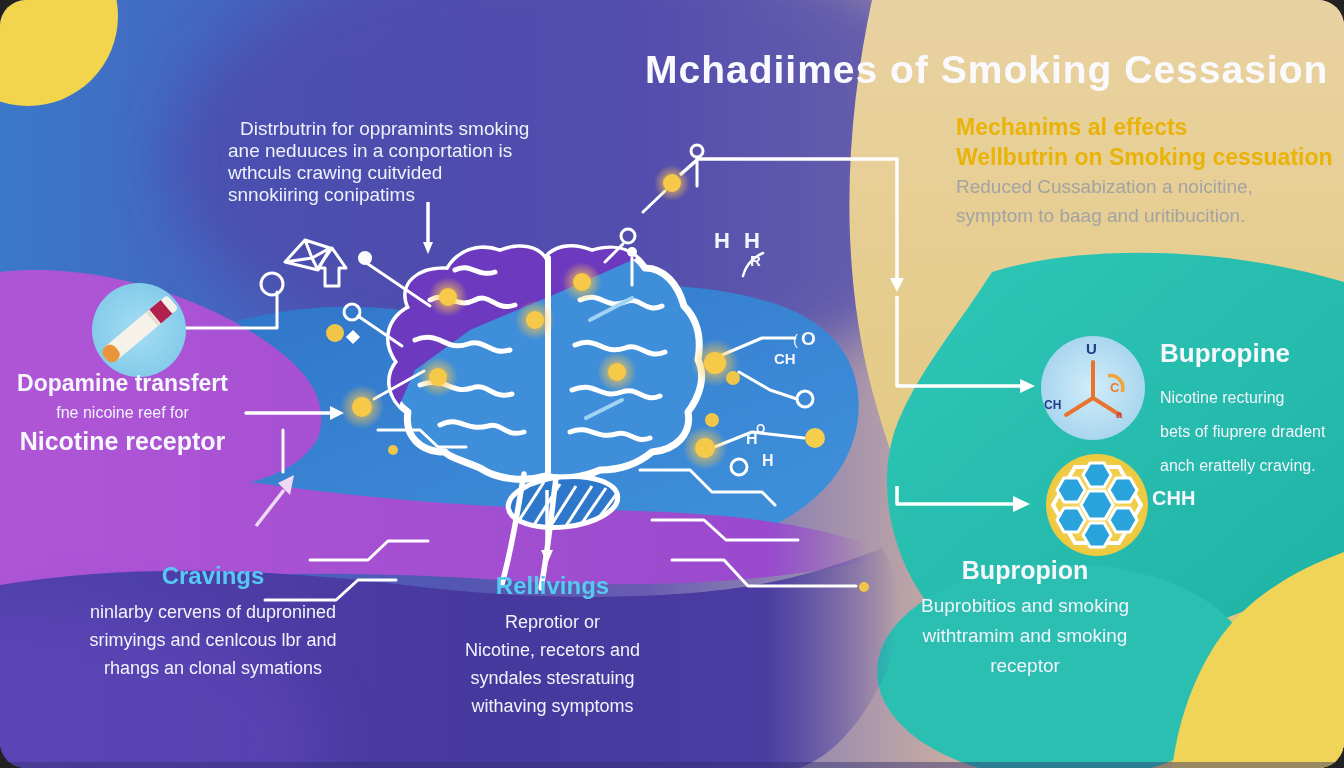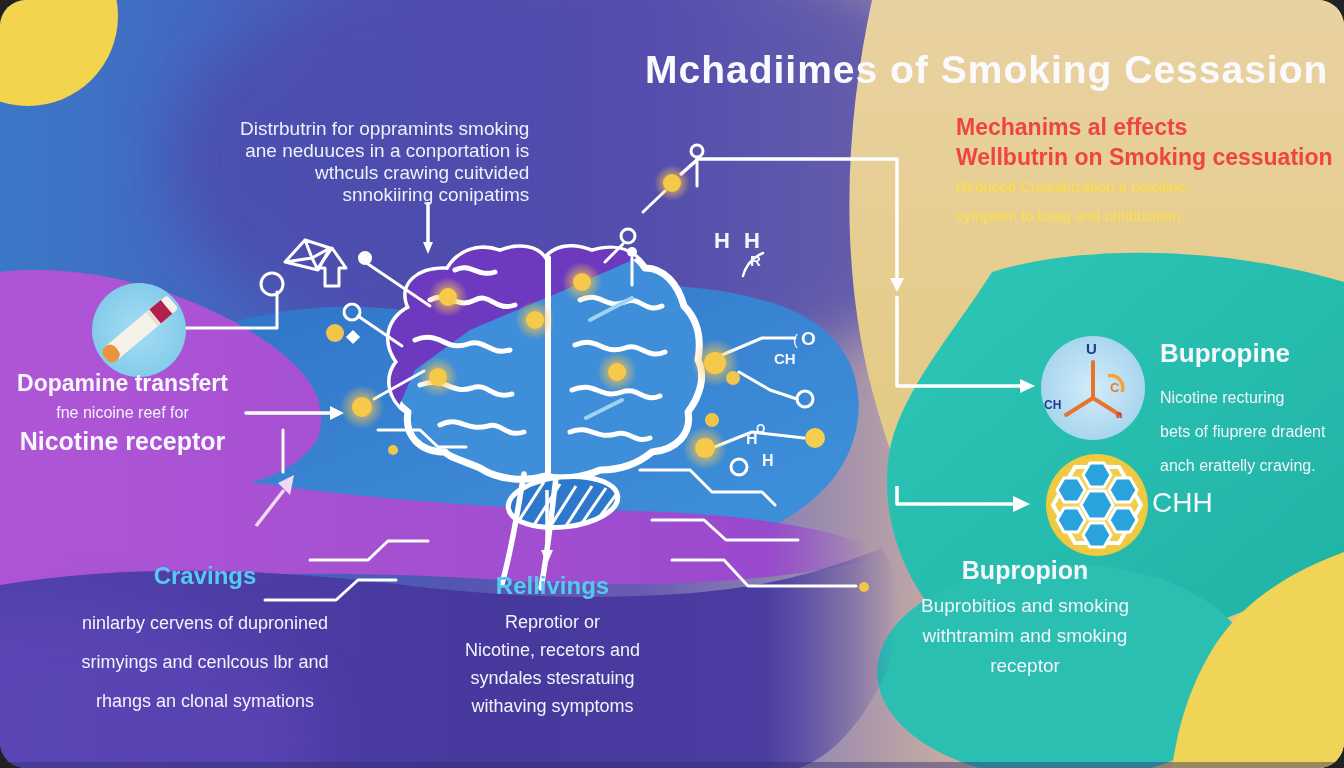--- a/index.html
+++ b/index.html
@@ -2,22 +2,22 @@
 <html><head>
 <meta charset="utf-8">
 <style>
   html,body{margin:0;padding:0;background:#222;}
   #canvas{position:relative;width:1344px;height:768px;overflow:hidden;
           font-family:"Liberation Sans",sans-serif;border-radius:26px;}
   #bg{position:absolute;left:0;top:0;}
   .t{position:absolute;color:#F6F7FC;white-space:nowrap;}
   .title{font-size:39px;font-weight:700;letter-spacing:1px;color:#FAFAFE;}
   .note-line{font-size:19px;line-height:22px;color:#EDF1FA;}
-  .rn-bold{font-size:23px;font-weight:700;color:#ef4444;line-height:30px;}
-  .rn-reg{font-size:15px;color:#fde047;line-height:29px;}
+  .rn-bold{font-size:23px;font-weight:700;color:#eab308;line-height:30px;}
+  .rn-reg{font-size:19px;color:#a3a3a3;line-height:29px;}
   .blk{position:absolute;display:flex;flex-direction:column;align-items:center;}
   .blk-l{position:absolute;display:flex;flex-direction:column;align-items:flex-start;}
   .h-cyan{font-size:24px;font-weight:700;color:#57C8F2;margin-bottom:8px;}
   .body18{font-size:18px;line-height:28px;color:#F2F4FB;}
   .body19{font-size:19px;line-height:30px;color:#F2F4FB;}
   .body16{font-size:16px;line-height:22px;color:#F2F4FB;}
   .h-white{font-size:25px;font-weight:700;color:#F6F7FC;margin-bottom:6px;}
   .chem{position:absolute;color:#F4F6FC;font-weight:700;}
 </style>
 </head>
@@ -266,41 +266,41 @@
       <polygon points="1085,520 1078,532 1064,532 1057,520 1064,508 1078,508"></polygon>
       <polygon points="1085,490 1078,502 1064,502 1057,490 1064,478 1078,478"></polygon>
       <polygon points="1111,475 1104,487 1090,487 1083,475 1090,463 1104,463"></polygon>
       <polygon points="1137,490 1130,502 1116,502 1109,490 1116,478 1130,478"></polygon>
     </g>
   </g>
 </svg>
 
 <div class="t title" style="left:645px;top:48px;width:660px;text-align:center;">Mchadiimes of  Smoking Cessasion</div>
 
-<div class="blk-l" style="left:228px;top:118px;align-items:flex-end;">
+<div class="blk-l" style="left:228px;top:118px;">
   <div class="note-line" style="margin-left:12px">Distrbutrin for oppramints smoking</div>
   <div class="note-line">ane neduuces in a conportation is</div>
   <div class="note-line">wthculs crawing cuitvided</div>
   <div class="note-line">snnokiiring conipatims</div>
 </div>
 
 <div class="blk-l" style="left:956px;top:112px;">
   <div class="rn-bold">Mechanims al effects</div>
   <div class="rn-bold">Wellbutrin on Smoking cessuation</div>
   <div class="rn-reg">Reduced Cussabization a noicitine,</div>
   <div class="rn-reg">symptom to baag and uritibucition.</div>
 </div>
 
 <div class="blk" style="left:0px;top:370px;width:245px;">
   <div class="t" style="position:static;font-size:23px;font-weight:700;">Dopamine transfert</div>
   <div class="body16" style="margin-top:5px;">fne nicoine reef for</div>
   <div class="t" style="position:static;font-size:25px;font-weight:600;margin-top:3px;">Nicotine receptor</div>
 </div>
 
-<div class="blk" style="left:40px;top:562px;width:330px;gap:11px;">
+<div class="blk" style="left:48px;top:562px;width:330px;">
   <div class="h-cyan">Cravings</div>
   <div class="body18">ninlarby cervens of dupronined</div>
   <div class="body18">srimyings and cenlcous lbr and</div>
   <div class="body18">rhangs an clonal symations</div>
 </div>
 
 <div class="blk" style="left:405px;top:564px;width:295px;margin-top:8px;">
   <div class="h-cyan">Rellivings</div>
   <div class="body18">Reprotior or</div>
   <div class="body18">Nicotine, recetors and</div>
@@ -308,21 +308,21 @@
   <div class="body18">withaving symptoms</div>
 </div>
 
 <div class="blk-l" style="left:1160px;top:338px;gap:12px;">
   <div class="t" style="position:static;font-size:26px;font-weight:700;margin-bottom:6px;">Bupropine</div>
   <div class="body16">Nicotine recturing</div>
   <div class="body16">bets of fiuprere dradent</div>
   <div class="body16">anch erattelly craving.</div>
 </div>
 
-<div class="t" style="left:1152px;top:487px;font-size:28px;font-weight:400;">CHH</div>
+<div class="t" style="left:1152px;top:487px;font-size:20px;font-weight:700;">CHH</div>
 
 <div class="blk" style="left:880px;top:556px;width:290px;">
   <div class="h-white">Bupropion</div>
   <div class="body19">Buprobitios and smoking</div>
   <div class="body19">withtramim and smoking</div>
   <div class="body19">receptor</div>
 </div>
 
 <span class="chem" style="left:714px;top:228px;font-size:22px;letter-spacing:4px;">H H</span>
 <span class="chem" style="left:750px;top:252px;font-size:15px;">R</span>

